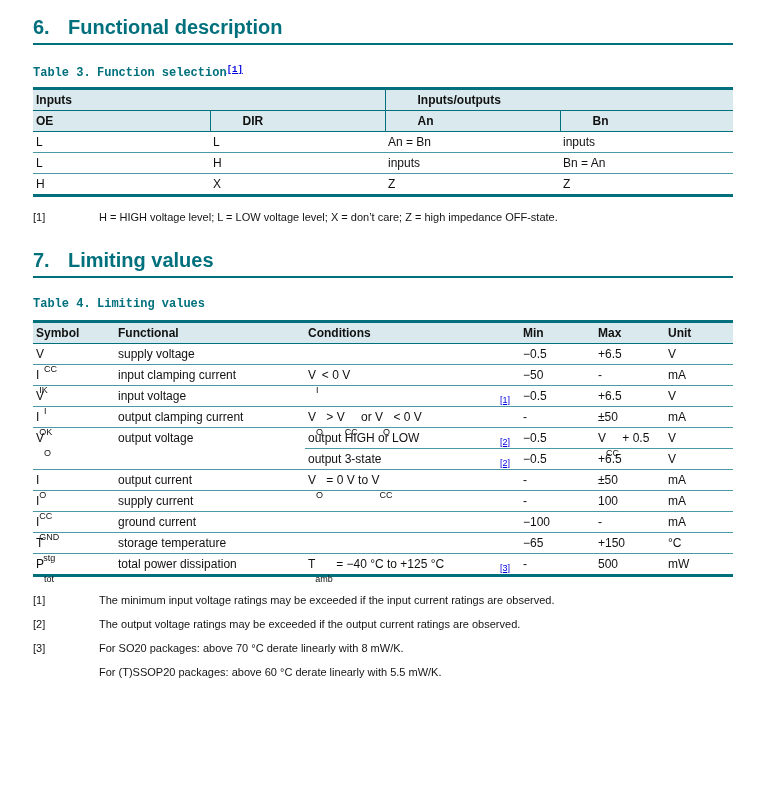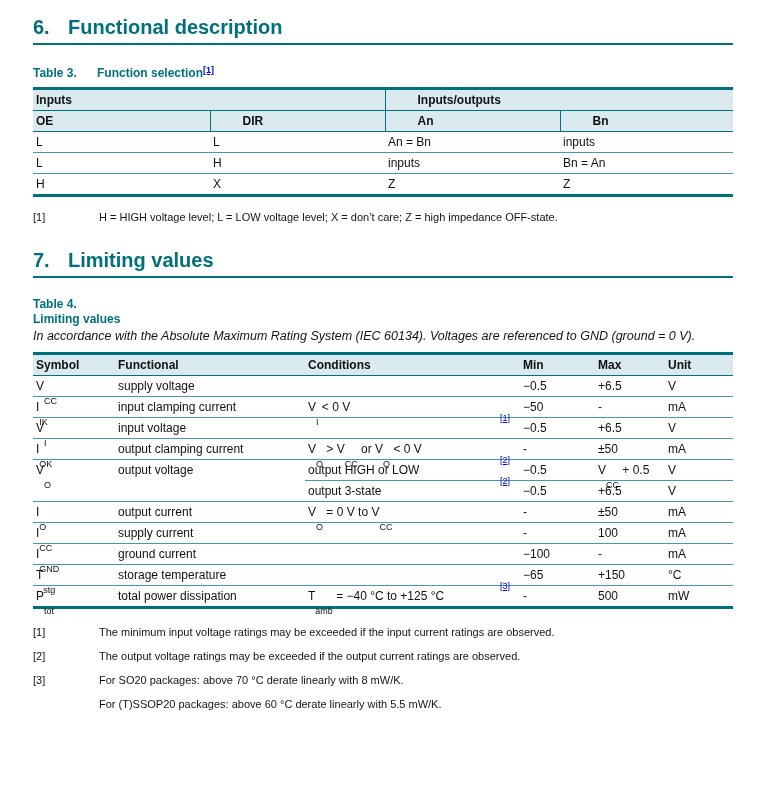--- a/index.html
+++ b/index.html
@@ -20,21 +20,21 @@
   .page{position:relative;width:760px;height:810px;overflow:hidden;background:var(--bg);}
   .content{margin-left:33px;width:700px;padding-top:15px;}
 
   
   .section-heading{display:flex;color:var(--accent);font-weight:bold;font-size:20px;line-height:24px;}
   .secnum{width:35px;flex:none;}
   .hrule{height:2px;background:var(--accent);margin-top:4px;}
   .sec7{margin-top:24px;}
 
   
-  .tcaption{display:flex;color:var(--accent);font-weight:bold;font-size:12px;line-height:15px;margin-top:21px;}
+  .tcaption{display:flex;color:var(--accent);font-weight:bold;font-size:12px;line-height:15px;margin-top:21px;font-family:Liberation Mono, monospace;}
   .tcap-label{width:64px;flex:none;}
   .subtitle{font-style:italic;font-size:12.5px;line-height:15px;margin-top:2px;color:#141414;}
 
   
   table{border-collapse:collapse;width:700px;margin-top:6px;table-layout:fixed;}
   th,td{font-size:12px;text-align:left;vertical-align:top;padding:3px 4px 3px 3px;line-height:14px;}
   th{font-weight:bold;background:var(--fill);}
   sub{font-size:9px;line-height:0;position:relative;top:11px;}
   .fnref{color:var(--link);font-size:9px;line-height:0;text-decoration:underline;position:relative;top:-3px;}
   .fnref.cap{top:-4px;}
@@ -45,21 +45,21 @@
   #t3 thead th + th{border-left:1px solid var(--accent);padding-left:32px;}
   #t3 tbody td{border-bottom:1px solid var(--line);}
   #t3 tbody tr:last-child td{border-bottom:3px solid var(--accent);}
 
   
   #t4{margin-top:8px;}
   #t4 thead th{border-top:3px solid var(--accent);border-bottom:1px solid var(--accent);}
   #t4 tbody td{border-bottom:1px solid var(--line);}
   #t4 tbody tr:last-child td{border-bottom:3px solid var(--accent);}
   #t4 th.h-min{padding-left:26px;}
-  .minwrap{display:flex;align-items:flex-start;}
+  .minwrap{display:flex;align-items:flex-end;}
   .mark{width:23px;flex:none;display:inline-block;}
 
   
   .footnotes{font-size:11px;line-height:14px;margin-top:13px;color:#141414;}
   .fnitem{display:flex;margin-bottom:10px;}
   .fnid{width:27px;flex:none;}
   .fntext{flex:1;}
   .fnline{margin-bottom:10px;padding-left:39px;}
   .fnline:last-child{margin-bottom:0;}
   .t4-notes{margin-top:16px;}
@@ -130,25 +130,24 @@
         </div>
       </div>
     </div>
 
     <div class="section-heading sec7">
       <span class="secnum">7.</span>
       <span class="sectitle">Limiting values</span>
     </div>
     <div class="hrule"></div>
 
-    <div class="tcaption" style="margin-top:19px;flex-direction:column;">
+    <div class="tcaption" style="margin-top:19px;">
       <span class="tcap-label">Table 4.</span>
       <span class="tcap-title">Limiting values</span>
     </div>
-    <div class="subtitle">In accordance with the Absolute Maximum Rating System (IEC 60134). Voltages are referenced to GND (ground = 0 V).</div>
 
     <table id="t4">
       <colgroup>
           <col style="width:82px">
           <col style="width:190px">
           <col style="width:192px">
           <col style="width:98px">
           <col style="width:70px">
           <col style="width:68px">
         </colgroup>

